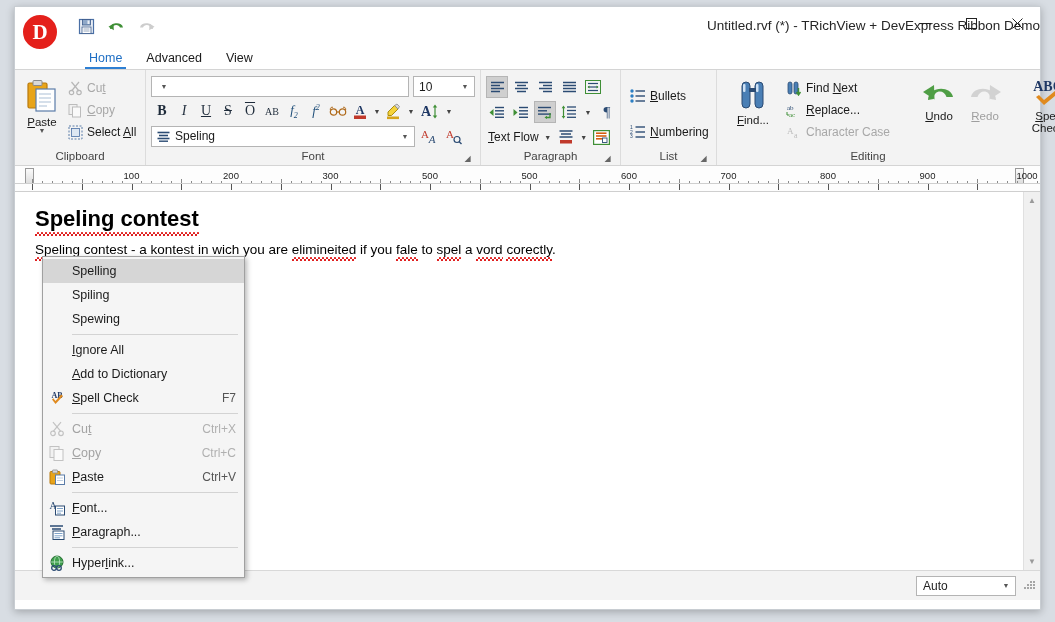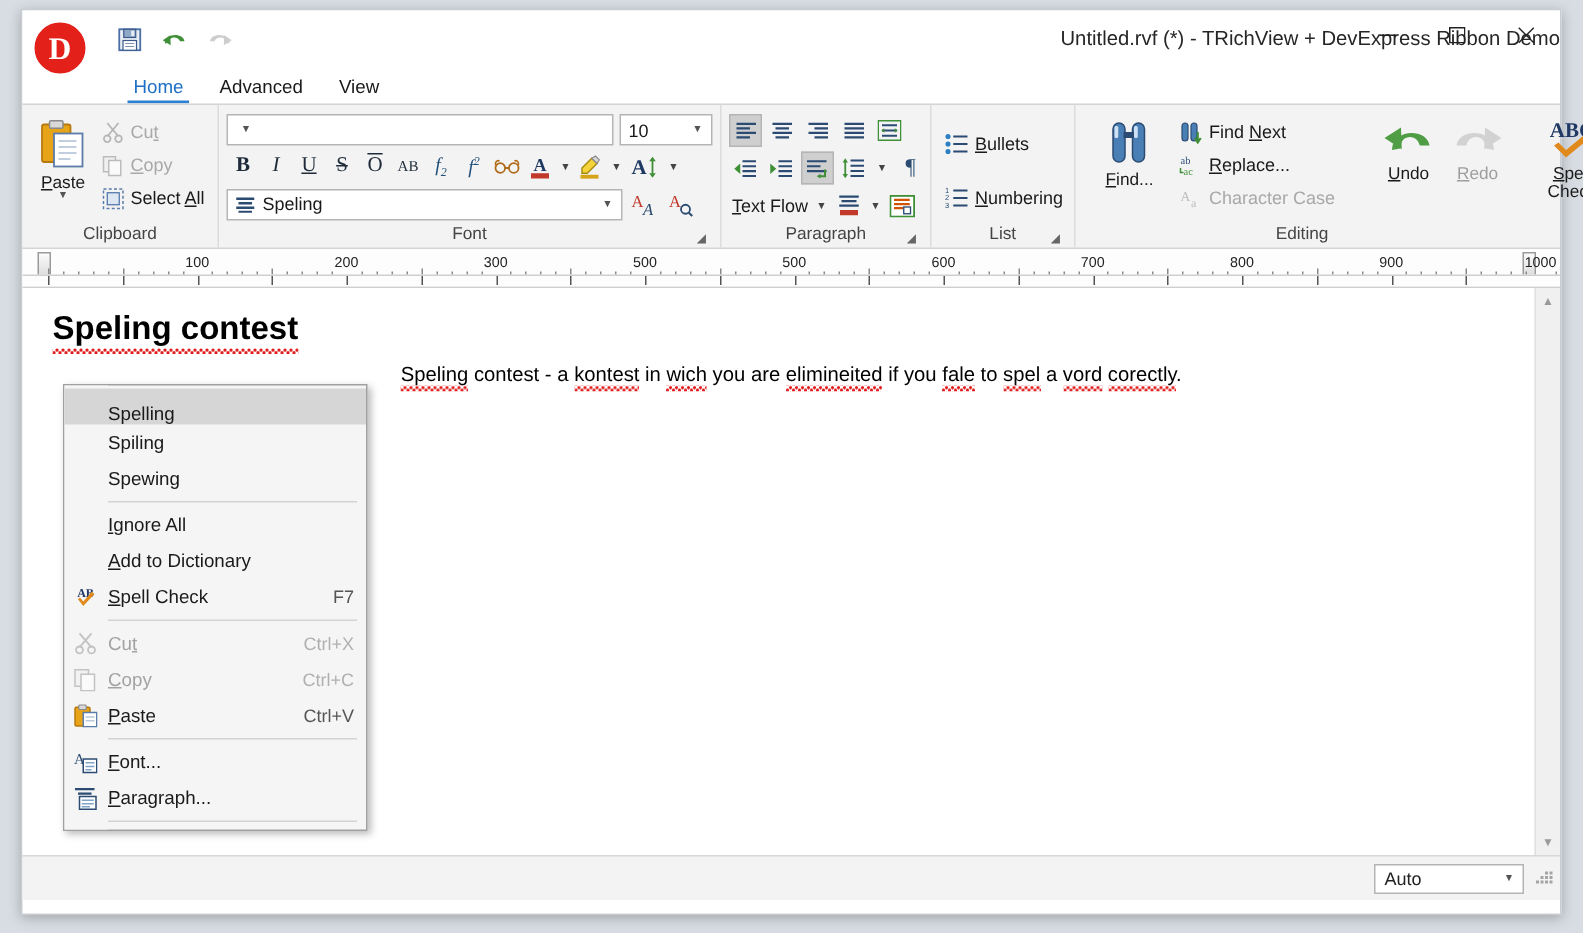--- a/index.html
+++ b/index.html
@@ -163,21 +163,20 @@
   }
   .doc-inner { padding: 14px 20px 0 20px; }
   .doc-title {
     font-size: 22px; font-weight: bold; color: #000;
     font-family: "Liberation Sans", sans-serif;
     margin: 0 0 5px 0; display: inline-block; position: relative;
   }
   .doc-para {
     font-size: 13.5px; color: #000; line-height: 18px; margin: 0;
     font-family: "Liberation Sans", sans-serif;
-    text-align: center;
   }
   .sp {
     background-image:
       radial-gradient(circle at 1px 3.2px, #e02020 1px, transparent 1.2px),
       radial-gradient(circle at 3px 1.4px, #e02020 1px, transparent 1.2px);
     background-size: 4px 4px;
     background-repeat: repeat-x;
     background-position: 0 100%;
     padding-bottom: 4px;
   }
@@ -222,21 +221,21 @@
   .ctxmenu::before {
     content:""; position:absolute; left:0; top:0; bottom:0; width:29px;
     background:#f5f5f5;
   }
   .mi {
     position: relative;
     display: flex; align-items: center;
     height: 24px; padding-left: 29px; padding-right: 8px;
     color: #1a1a1a; cursor: pointer; white-space: nowrap;
   }
-  .mi.selected { background: #d6d6d6; align-items: flex-end; }
+  .mi.selected { background: #d6d6d6; }
   .mi.disabled { color: #a3a3a3; cursor: default; }
   .mi .mi-icon {
     position: absolute; left: 5px; top: 3px;
     width: 18px; height: 18px;
     display: flex; align-items: center; justify-content: center;
   }
   .mi .mi-label { flex: 1; }
   .mi .mi-short { color: #555; font-size: 12px; margin-left: 14px; }
   .mi.disabled .mi-short { color: #b0b0b0; }
   .msep { height: 1px; background: #d3d3d3; margin: 3px 6px 3px 29px; }
@@ -982,15 +981,27 @@
             <g stroke="#7fa3c9" stroke-width="1">
               <line x1="5.5" y1="9.5" x2="13.5" y2="9.5"></line>
               <line x1="5.5" y1="11.8" x2="13.5" y2="11.8"></line>
               <line x1="5.5" y1="13.8" x2="11" y2="13.8"></line>
             </g>
           </svg>
         </span>
         <span class="mi-label"><span class="ul">P</span>aragraph...</span>
       </div>
       <div class="msep"></div>
+      <div class="mi">
+        <span class="mi-icon">
+          <svg width="16" height="16" viewBox="0 0 16 16">
+            <circle cx="8" cy="7" r="6" fill="#3f9e4d" stroke="#1f6b2c" stroke-width="1"></circle>
+            <ellipse cx="8" cy="7" rx="2.6" ry="6" fill="none" stroke="#bfe8c6" stroke-width="0.8"></ellipse>
+            <line x1="2" y1="7" x2="14" y2="7" stroke="#bfe8c6" stroke-width="0.8"></line>
+            <circle cx="5" cy="13" r="2.3" fill="none" stroke="#2b4b73" stroke-width="1.3"></circle>
+            <circle cx="10" cy="13" r="2.3" fill="none" stroke="#2b4b73" stroke-width="1.3"></circle>
+          </svg>
+        </span>
+        <span class="mi-label">Hyper<span class="ul">l</span>ink...</span>
+      </div>
     </div>
 
 </div>
 
 </body></html>

